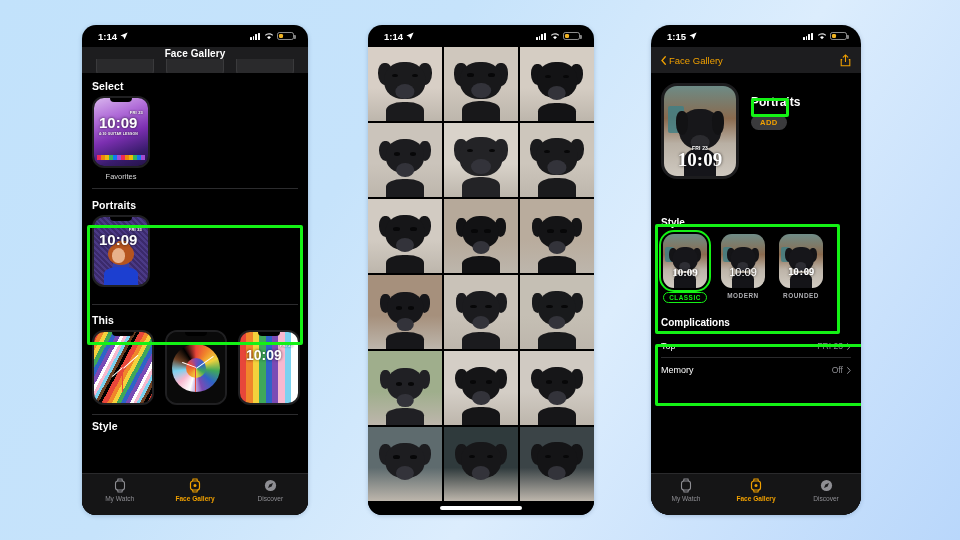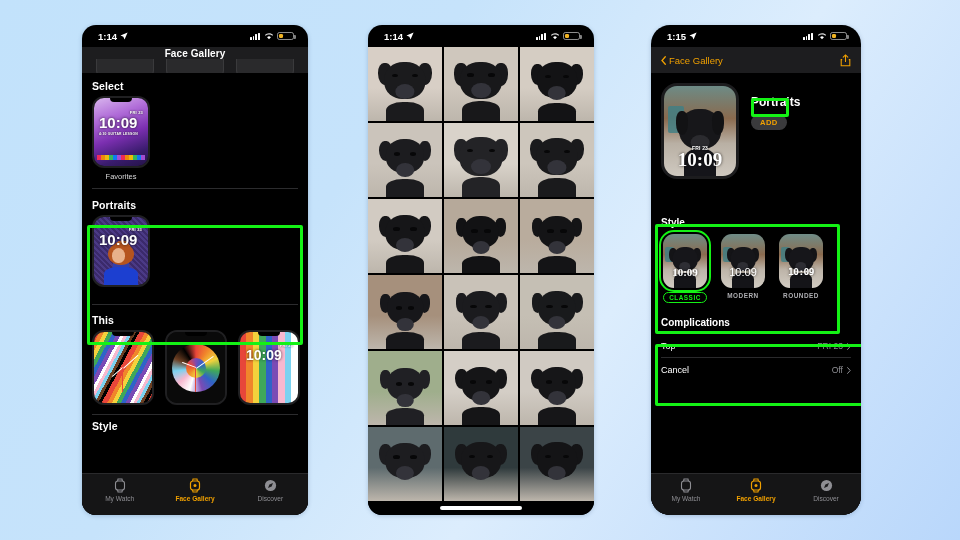--- a/index.html
+++ b/index.html
@@ -685,21 +685,21 @@
             <div class="comp-row">
               <span class="comp-l">Top</span>
               <span class="comp-r">
                 <span>FRI 23</span>
                 <svg class="chev" viewBox="0 0 4 7">
                   <path d="M.6.6 3.2 3.5.6 6.4" fill="none" stroke="#8e8e93" stroke-width="1" stroke-linecap="round"></path>
                 </svg>
               </span>
             </div>
             <div class="comp-row">
-              <span class="comp-l">Cancel</span>
+              <span class="comp-l">Memory</span>
               <span class="comp-r">
                 <span>Off</span>
                 <svg class="chev" viewBox="0 0 4 7">
                   <path d="M.6.6 3.2 3.5.6 6.4" fill="none" stroke="#8e8e93" stroke-width="1" stroke-linecap="round"></path>
                 </svg>
               </span>
             </div>
           </div>
       </div>
 

